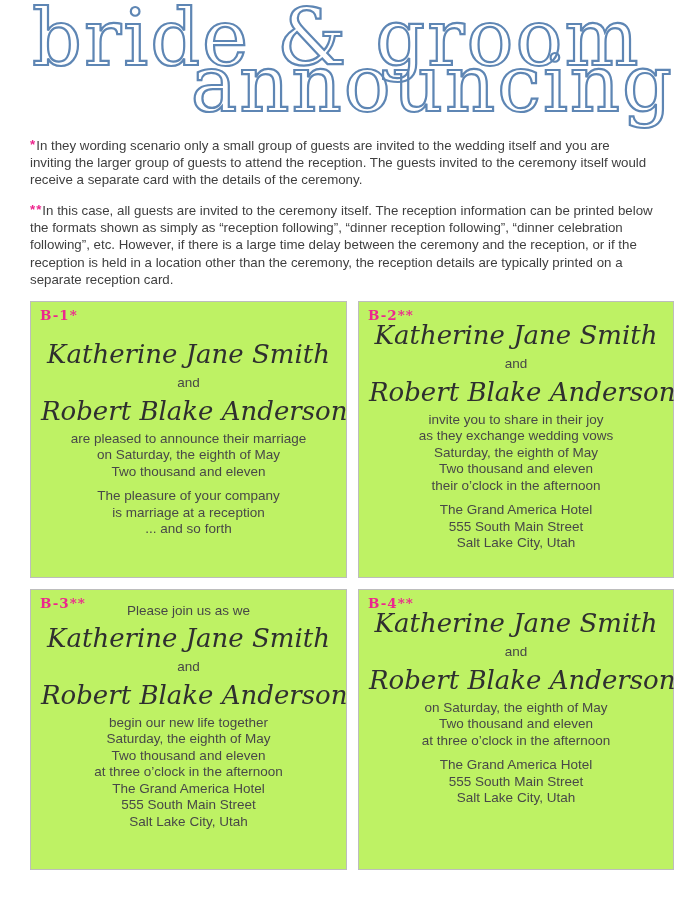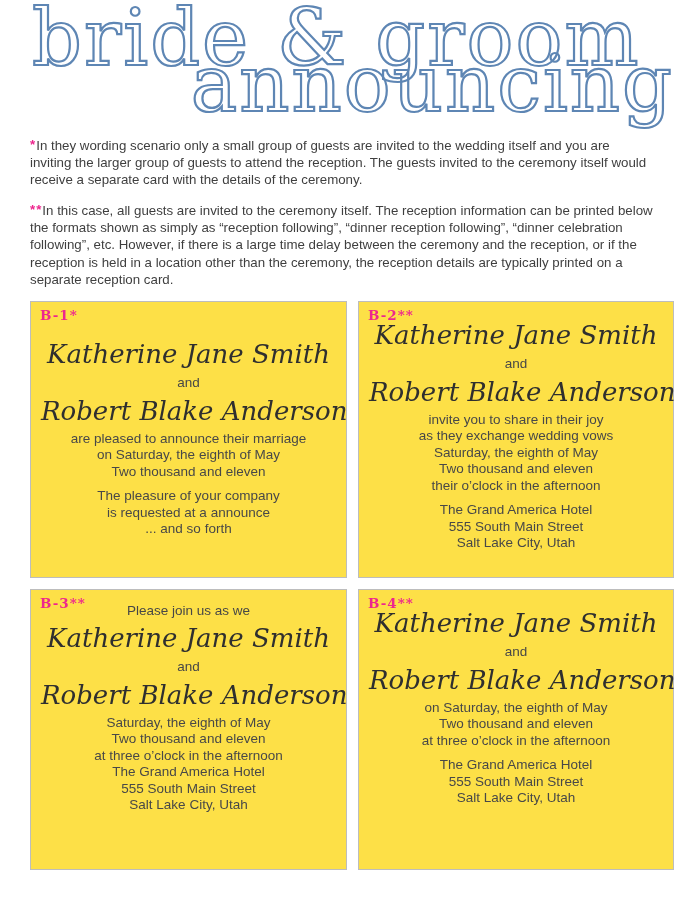--- a/index.html
+++ b/index.html
@@ -50,21 +50,21 @@
   .cards{
     margin:10px 0 0 30px;
     display:grid;
     grid-template-columns:317px 316px;
     grid-template-rows:277px 281px;
     gap:11px;
   }
   .card{
     position:relative;
     border:1px solid #bdbdbd;
-    background:#fde047;
+    background:#bef264;
     box-sizing:border-box;
     text-align:center;
   }
   .card-label{
     position:absolute;
     top:5px;left:9px;
     font-family:"DejaVu Serif",serif;
     font-weight:600;
     font-size:13.5px;
     letter-spacing:1px;
@@ -128,21 +128,21 @@
         <div class="script-name">Katherine Jane Smith</div>
         <div class="conj">and</div>
         <div class="script-name">Robert Blake Anderson</div>
         <div class="para">
           <div class="line">are pleased to announce their marriage</div>
           <div class="line">on Saturday, the eighth of May</div>
           <div class="line">Two thousand and eleven</div>
         </div>
         <div class="para">
           <div class="line">The pleasure of your company</div>
-          <div class="line">is requested at a announce</div>
+          <div class="line">is marriage at a reception</div>
           <div class="line">... and so forth</div>
         </div>
       </div>
     </div>
 
     <div class="card card-b2">
       <div class="card-label">B-2**</div>
       <div class="card-body">
         <div class="script-name">Katherine Jane Smith</div>
         <div class="conj">and</div>
@@ -163,20 +163,21 @@
     </div>
 
     <div class="card card-b3">
       <div class="card-label">B-3**</div>
       <div class="card-body">
         <div class="lead-line">Please join us as we</div>
         <div class="script-name">Katherine Jane Smith</div>
         <div class="conj">and</div>
         <div class="script-name">Robert Blake Anderson</div>
         <div class="para">
+          <div class="line">begin our new life together</div>
           <div class="line">Saturday, the eighth of May</div>
           <div class="line">Two thousand and eleven</div>
           <div class="line">at three o’clock in the afternoon</div>
           <div class="line">The Grand America Hotel</div>
           <div class="line">555 South Main Street</div>
           <div class="line">Salt Lake City, Utah</div>
         </div>
       </div>
     </div>
 

